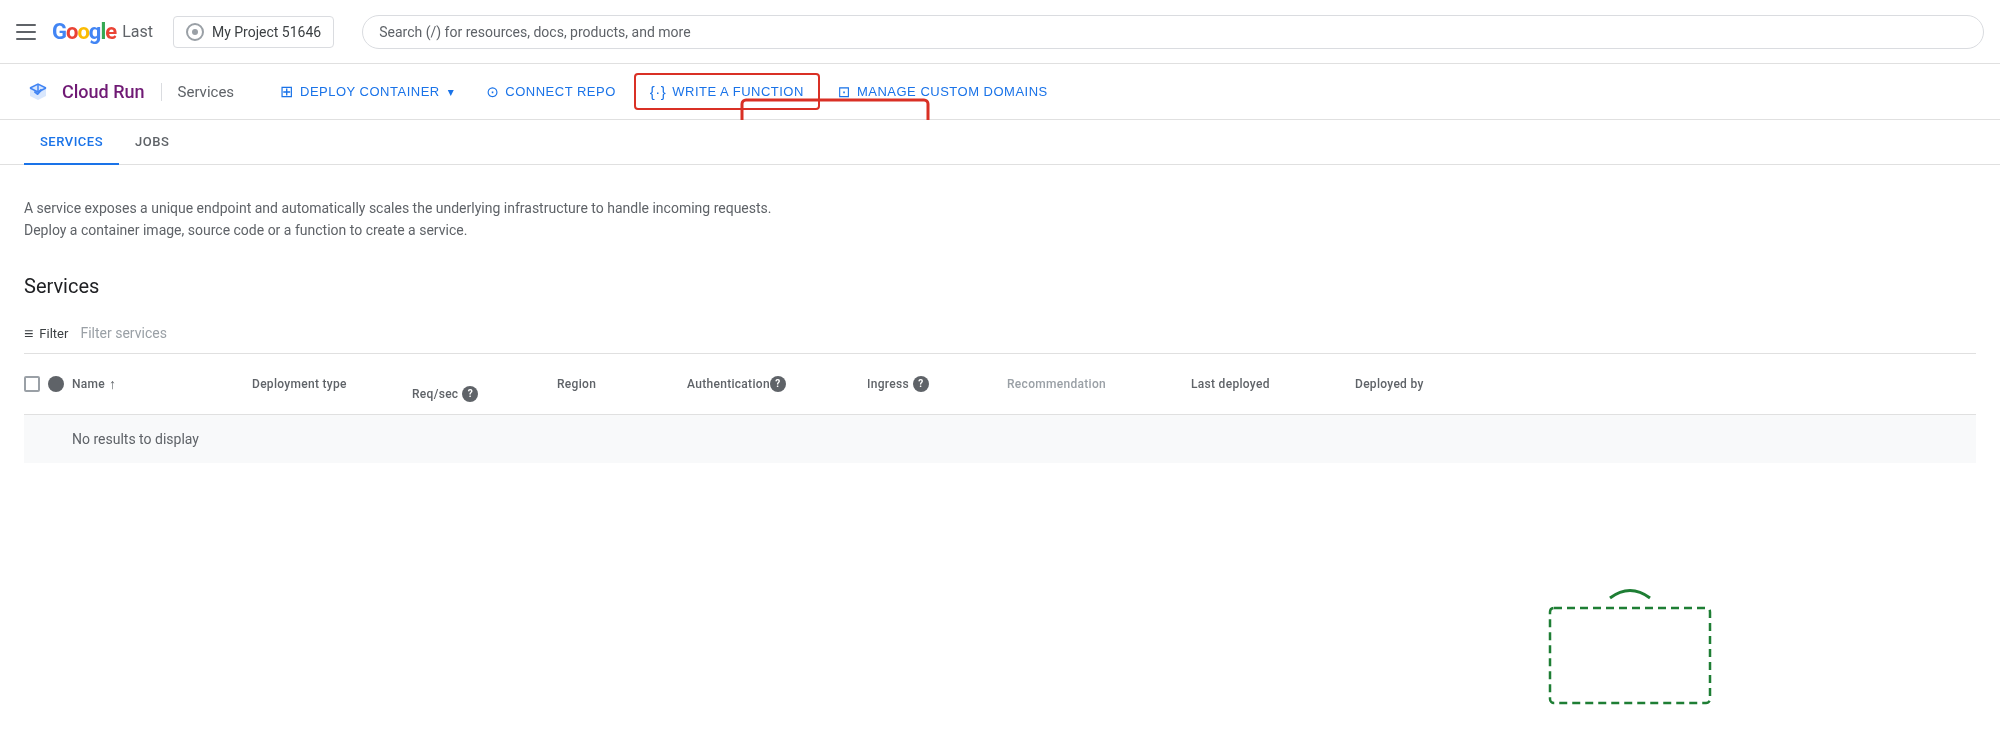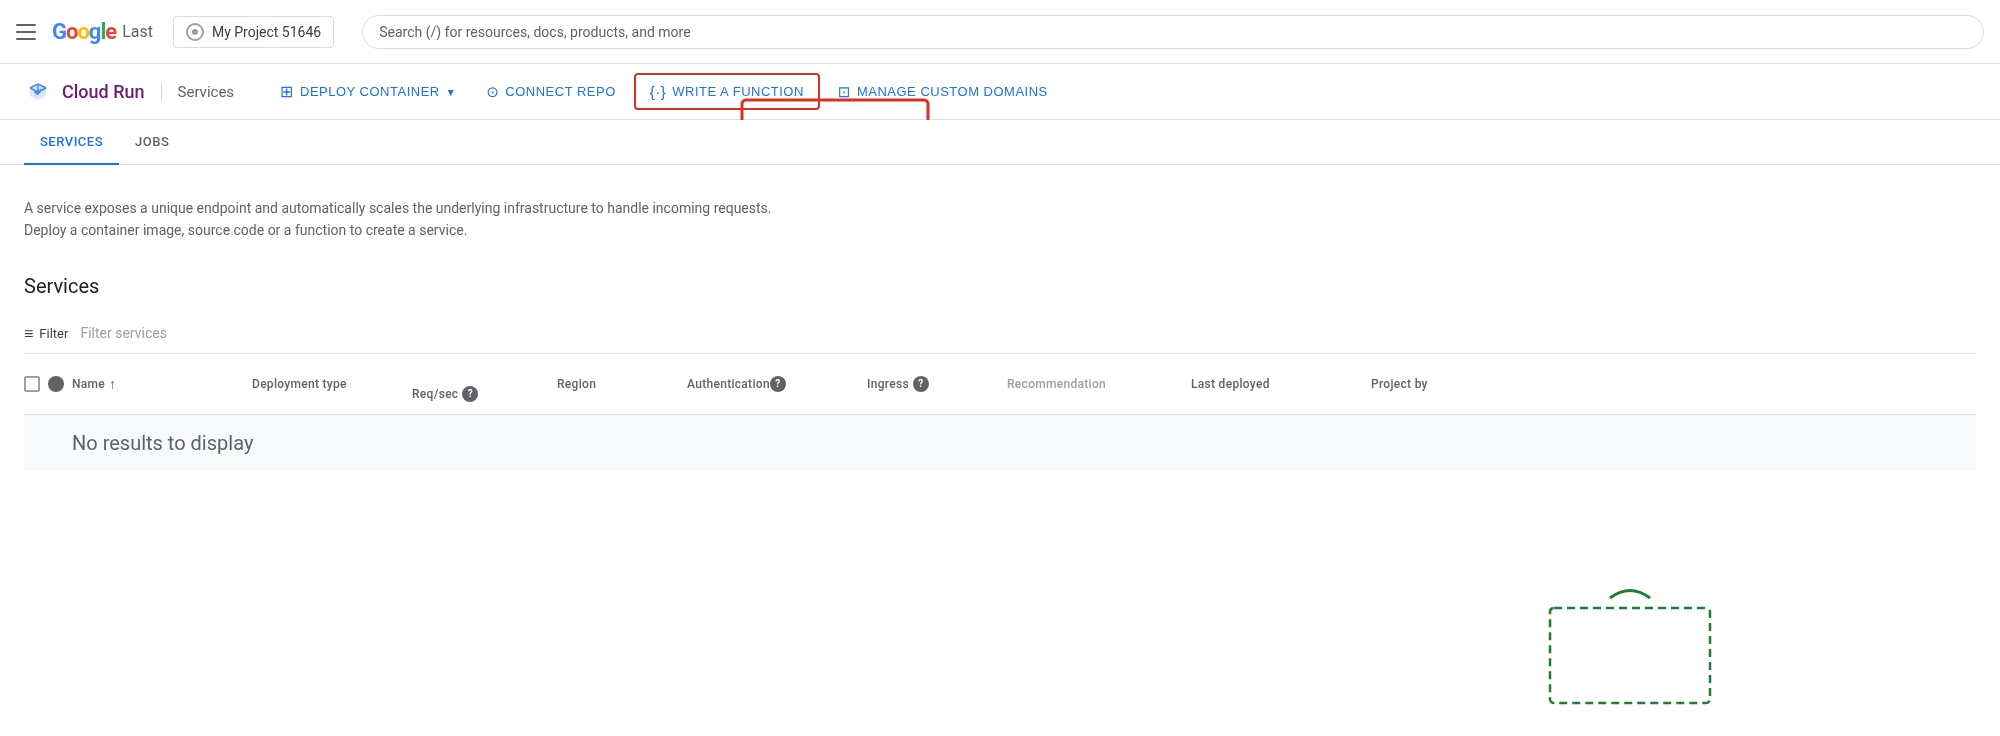--- a/index.html
+++ b/index.html
@@ -166,26 +166,26 @@
       letter-spacing: 0.3px;
     }
     .table-header .col-check { width: 48px; display: flex; align-items: center; gap: 8px; }
     .table-header .col-name { width: 180px; display: flex; align-items: center; gap: 4px; }
     .table-header .col-deploy { width: 160px; }
     .table-header .col-req { width: 145px; display: flex; align-items: center; gap: 4px; margin-top: 20px; }
     .table-header .col-region { width: 130px; }
     .table-header .col-auth { width: 180px; display: flex; align-items: center; }
     .table-header .col-ingress { width: 140px; display: flex; align-items: center; gap: 4px; }
     .table-header .col-rec { width: 184px; color: #9aa0a6; }
-    .table-header .col-last { width: 180px; }
+    .table-header .col-last { width: 164px; }
     .table-header .col-deployed-by { width: 140px; }
 
     .no-results {
       padding: 16px 0;
-      font-size: 20px; color: #5f6368;
+      font-size: 14px; color: #5f6368;
       background: #f8f9fa;
       padding-left: 48px;
     }
 
     .help-icon {
       width: 16px; height: 16px; border-radius: 50%;
       background: #5f6368; color: #fff;
       font-size: 10px; font-weight: 700;
       display: inline-flex; align-items: center; justify-content: center;
       cursor: pointer; flex-shrink: 0;
@@ -343,21 +343,21 @@
         <span>Ingress</span>
         <span class="help-icon">?</span>
       </div>
       <div class="col-rec">
         <span>Recommendation</span>
       </div>
       <div class="col-last">
         <span>Last deployed</span>
       </div>
       <div class="col-deployed-by">
-        <span>Project by</span>
+        <span>Deployed by</span>
       </div>
     </div>
 
     <div class="no-results">
       <span>No results to display</span>
     </div>
   </div>
 </div>
 
 <div style="position:fixed; bottom:20px; right:280px; pointer-events:none; z-index:100;">

